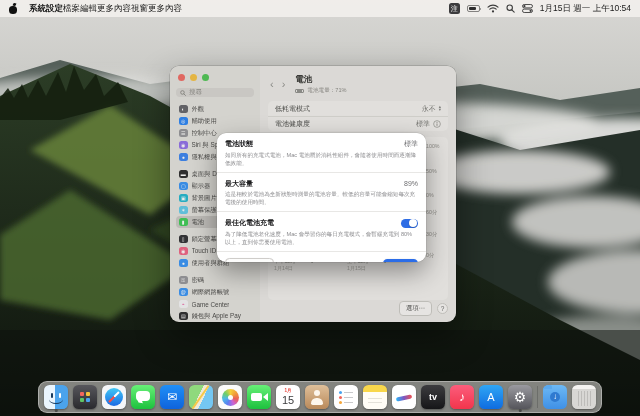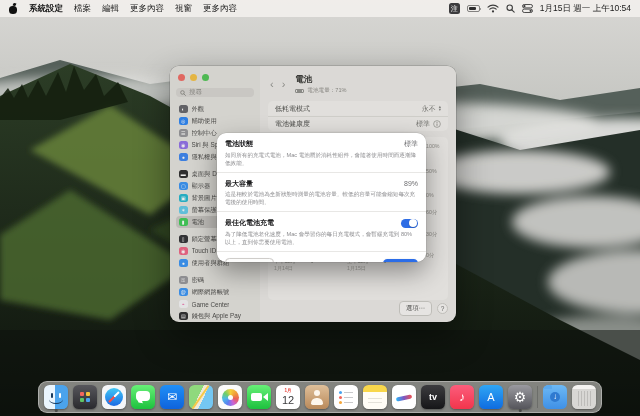--- a/index.html
+++ b/index.html
@@ -205,21 +205,21 @@
       <path d="M0,235 L70,190 L190,265 L110,320 L0,300 Z" fill="#4e6b2f" opacity=".8"></path>
       <path d="M150,230 L230,190 L330,260 L260,300 Z" fill="#3c5527" opacity=".65"></path>
     </g>
     <path d="M0,98 L8,88 L14,98 L22,84 L28,98 L38,80 L46,96 L58,72 L66,92 L74,66 L84,90 L96,74 L104,96 L118,82 L128,102 L60,120 L0,120 Z" fill="#15200f" opacity=".9"></path>
     <rect y="330" width="640" height="86" fill="#0b100b" opacity=".5"></rect>
   </svg>
 
   <div class="menubar">
     <div class="mb-left">
       <span class="apple"></span>
-      <span style="display:flex;gap:11px;align-items:center;font-family:Liberation Serif, serif;">
+      <span style="display:flex;align-items:center;font-family:Liberation Serif, serif;">
 
           <span class="mb-item bold">系統設定</span>
 
           <span class="mb-item">檔案</span>
 
           <span class="mb-item">編輯</span>
 
           <span class="mb-item">更多內容</span>
 
           <span class="mb-item">視窗</span>
@@ -580,21 +580,21 @@
         <span class="di di-facetime">
 
           <span class="d-glyph"></span>
         </span>
 
       </span>
 
       <span class="dock-item">
         <span class="di di-calendar">
           <span class="cal-m">1月</span>
-          <span class="cal-d">12</span>
+          <span class="cal-d">15</span>
           <span class="d-glyph"></span>
         </span>
 
       </span>
 
       <span class="dock-item">
         <span class="di di-contacts">
 
           <span class="d-glyph"></span>
         </span>

